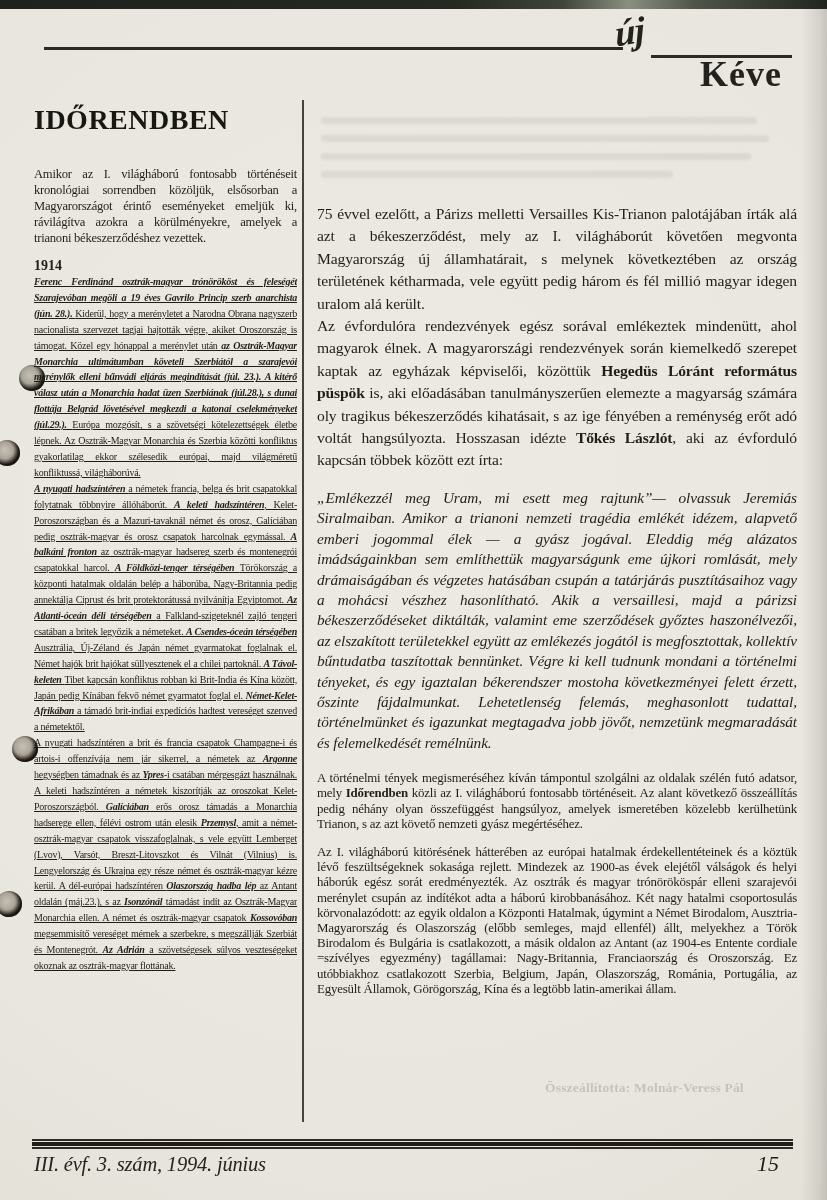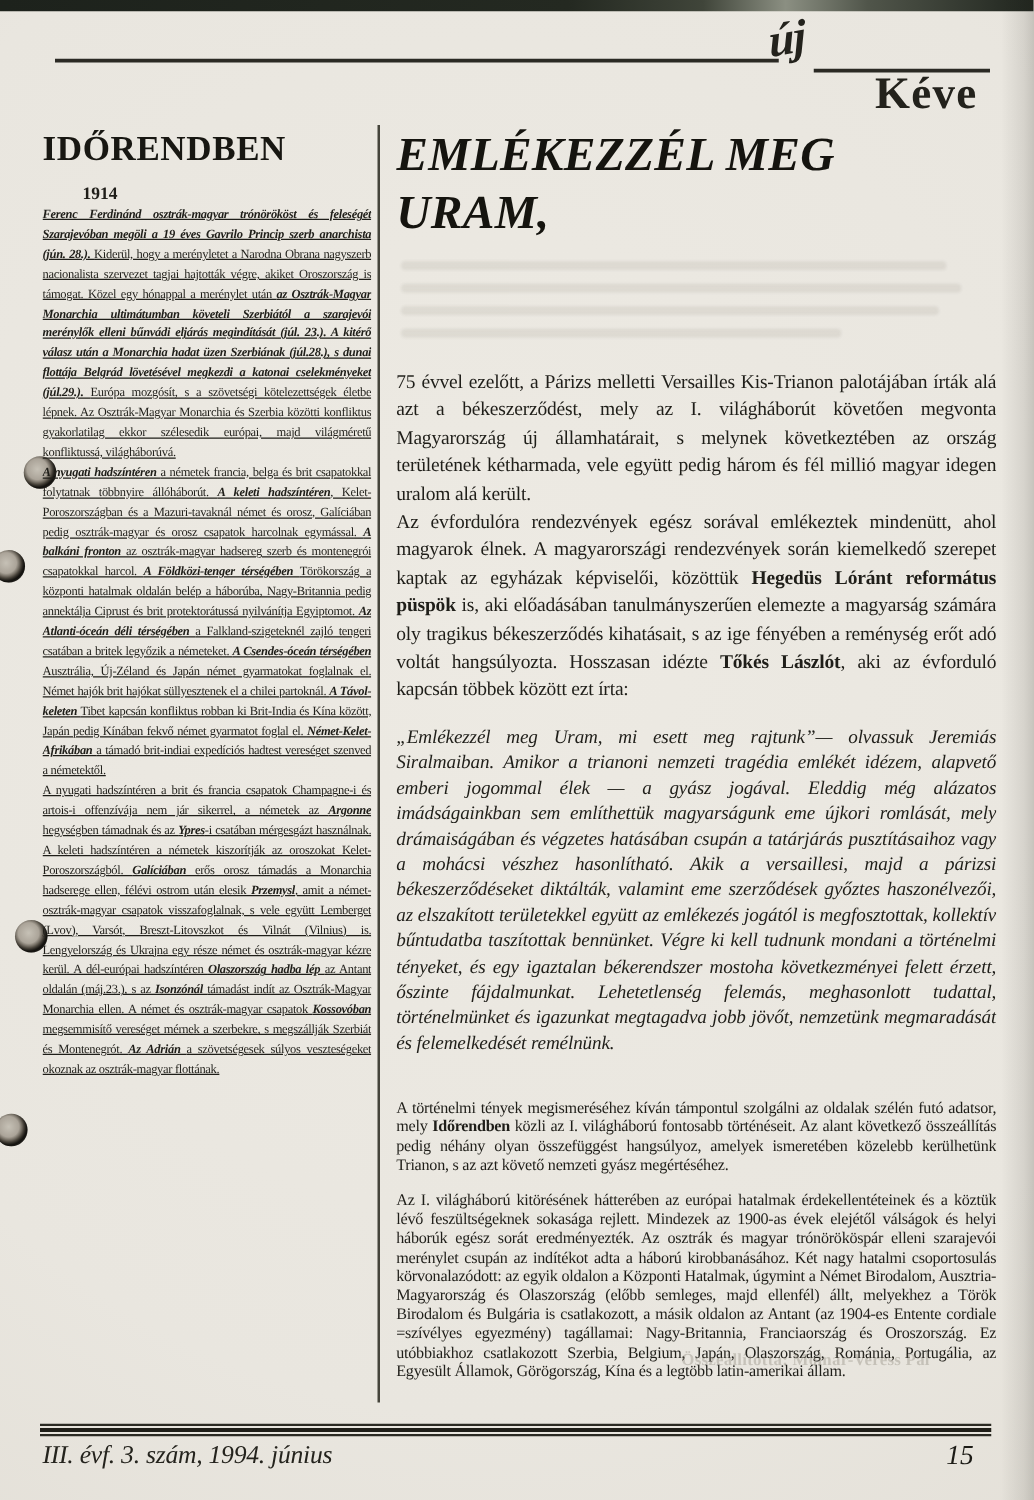--- a/index.html
+++ b/index.html
@@ -42,32 +42,32 @@
     box-shadow:inset -2px -2px 3px rgba(0,0,0,.55);
   }
   .hole1{left:19px;top:365px;}
   .hole2{left:-6px;top:440px;}
   .hole3{left:12px;top:736px;}
   .hole4{left:-4px;top:891px;}
   
   .left-col{position:absolute;left:34px;top:104px;width:263px;height:1015px;overflow:hidden;}
   .tl-heading{font-weight:bold;font-size:28px;line-height:32px;letter-spacing:.5px;color:#181712;}
   .tl-intro{margin-top:30px;font-size:12.6px;line-height:16px;letter-spacing:-.25px;text-align:justify;}
-  .tl-year{margin-top:12px;font-weight:bold;font-size:14px;line-height:16px;margin-left:32px;}
+  .tl-year{margin-top:12px;font-weight:bold;font-size:14px;line-height:16px;}
   .tl-para{font-size:10px;line-height:15.9px;letter-spacing:-.25px;text-align:justify;text-decoration:underline;}
   
   .divider{position:absolute;left:302px;top:100px;width:2px;height:1022px;background:#45443b;}
   
   .right-col{position:absolute;left:317px;top:101px;width:480px;height:1030px;overflow:hidden;}
   .art-title{font-weight:bold;font-style:italic;font-size:38px;line-height:46px;letter-spacing:.2px;color:#15140f;}
   .ghost-block{margin:16px 0 8px 4px;height:78px;opacity:.8;}
   .ghost-line{height:7px;margin-bottom:11px;background:#6f6a5b;opacity:.14;filter:blur(1.3px);border-radius:3px;}
   .art-p{font-size:15.6px;line-height:22.4px;letter-spacing:-.15px;text-align:justify;}
   .art-quote{margin-top:16px;font-style:italic;font-size:15.3px;line-height:20.4px;letter-spacing:-.1px;text-align:justify;}
-  .art-small{margin-top:34px;font-size:12.9px;line-height:15.2px;letter-spacing:-.2px;text-align:justify;}
+  .art-small{margin-top:18px;font-size:12.9px;line-height:15.2px;letter-spacing:-.2px;text-align:justify;}
   .art-small2{margin-top:13px;}
   
   .ghost-credit{
     position:absolute;left:545px;top:1080px;
     font-weight:bold;font-size:13.5px;color:#6e685a;opacity:.28;filter:blur(.4px);
     letter-spacing:.2px;
   }
   
   .foot-rule{position:absolute;left:32px;top:1139px;width:761px;height:10px;
     background:linear-gradient(to bottom,
@@ -99,34 +99,34 @@
 
   <div class="hole hole1"></div>
   <div class="hole hole2"></div>
   <div class="hole hole3"></div>
   <div class="hole hole4"></div>
 
   <div class="left-col">
     <div class="tl-heading">
       <div>IDŐRENDBEN</div>
     </div>
+    <div class="tl-intro">Amikor az I. világháború fontosabb történéseit kronológiai sorrendben közöljük, elsősorban a Magyarországot érintő eseményeket emeljük ki, rávilágítva azokra a körülményekre, amelyek a trianoni békeszerződéshez vezettek.</div>
 
     <div class="tl-year">1914</div>
     <div class="tl-para"><span class="rbi">Ferenc Ferdinánd osztrák-magyar trónörököst és feleségét Szarajevóban megöli a 19 éves Gavrilo Princip szerb anarchista (jún. 28.). </span><span class="rn">Kiderül, hogy a merényletet a Narodna Obrana nagyszerb nacionalista szervezet tagjai hajtották végre, akiket Oroszország is támogat. Közel egy hónappal a merénylet után </span><span class="rbi">az Osztrák-Magyar Monarchia ultimátumban követeli Szerbiától a szarajevói merénylők elleni bűnvádi eljárás megindítását (júl. 23.). A kitérő válasz után a Monarchia hadat üzen Szerbiának (júl.28.), s dunai flottája Belgrád lövetésével megkezdi a katonai cselekményeket (júl.29.). </span><span class="rn">Európa mozgósít, s a szövetségi kötelezettségek életbe lépnek. Az Osztrák-Magyar Monarchia és Szerbia közötti konfliktus gyakorlatilag ekkor szélesedik európai, majd világméretű konfliktussá, világháborúvá.</span></div>
     <div class="tl-para"><span class="rbi">A nyugati hadszíntéren </span><span class="rn">a németek francia, belga és brit csapatokkal folytatnak többnyire állóháborút. </span><span class="rbi">A keleti hadszíntéren</span><span class="rn">, Kelet-Poroszországban és a Mazuri-tavaknál német és orosz, Galíciában pedig osztrák-magyar és orosz csapatok harcolnak egymással. </span><span class="rbi">A balkáni fronton </span><span class="rn">az osztrák-magyar hadsereg szerb és montenegrói csapatokkal harcol. </span><span class="rbi">A Földközi-tenger térségében </span><span class="rn">Törökország a központi hatalmak oldalán belép a háborúba, Nagy-Britannia pedig annektálja Ciprust és brit protektorátussá nyilvánítja Egyiptomot. </span><span class="rbi">Az Atlanti-óceán déli térségében </span><span class="rn">a Falkland-szigeteknél zajló tengeri csatában a britek legyőzik a németeket. </span><span class="rbi">A Csendes-óceán térségében </span><span class="rn">Ausztrália, Új-Zéland és Japán német gyarmatokat foglalnak el. Német hajók brit hajókat süllyesztenek el a chilei partoknál. </span><span class="rbi">A Távol-keleten </span><span class="rn">Tibet kapcsán konfliktus robban ki Brit-India és Kína között, Japán pedig Kínában fekvő német gyarmatot foglal el. </span><span class="rbi">Német-Kelet-Afrikában </span><span class="rn">a támadó brit-indiai expedíciós hadtest vereséget szenved a németektől.</span></div>
 
     <div class="tl-para"><span class="rn">A nyugati hadszíntéren a brit és francia csapatok Champagne-i és artois-i offenzívája nem jár sikerrel, a németek az </span><span class="rbi">Argonne </span><span class="rn">hegységben támadnak és az </span><span class="rbi">Ypres</span><span class="rn">-i csatában mérgesgázt használnak. A keleti hadszíntéren a németek kiszorítják az oroszokat Kelet-Poroszországból. </span><span class="rbi">Galíciában </span><span class="rn">erős orosz támadás a Monarchia hadserege ellen, félévi ostrom után elesik </span><span class="rbi">Przemysl</span><span class="rn">, amit a német-osztrák-magyar csapatok visszafoglalnak, s vele együtt Lemberget (Lvov), Varsót, Breszt-Litovszkot és Vilnát (Vilnius) is. Lengyelország és Ukrajna egy része német és osztrák-magyar kézre kerül. A dél-európai hadszíntéren </span><span class="rbi">Olaszország hadba lép </span><span class="rn">az Antant oldalán (máj.23.), s az </span><span class="rbi">Isonzónál </span><span class="rn">támadást indít az Osztrák-Magyar Monarchia ellen. A német és osztrák-magyar csapatok </span><span class="rbi">Kossovóban </span><span class="rn">megsemmisítő vereséget mérnek a szerbekre, s megszállják Szerbiát és Montenegrót. </span><span class="rbi">Az Adrián </span><span class="rn">a szövetségesek súlyos veszteségeket okoznak az osztrák-magyar flottának.</span></div>
 
   </div>
 
   <div class="divider"></div>
 
   <div class="right-col">
     <div class="art-title">
-      <div>EMLÉKEZZÉL MEG URAM,</div>
     </div>
 
     <div class="ghost-block">
       <div class="ghost-line" style="width:436px"></div>
       <div class="ghost-line" style="width:448px"></div>
       <div class="ghost-line" style="width:430px"></div>
       <div class="ghost-line" style="width:352px"></div>
     </div>
 
     <div class="art-p"><span class="rn">75 évvel ezelőtt, a Párizs melletti Versailles Kis-Trianon palotájában írták alá azt a békeszerződést, mely az I. világháborút követően megvonta Magyarország új államhatárait, s melynek következtében az ország területének kétharmada, vele együtt pedig három és fél millió magyar idegen uralom alá került.</span></div>

